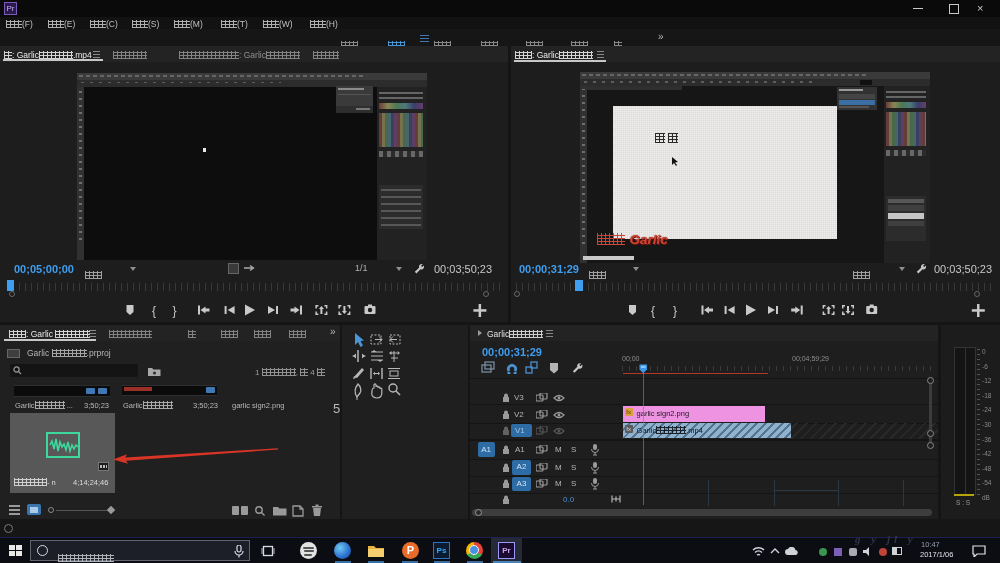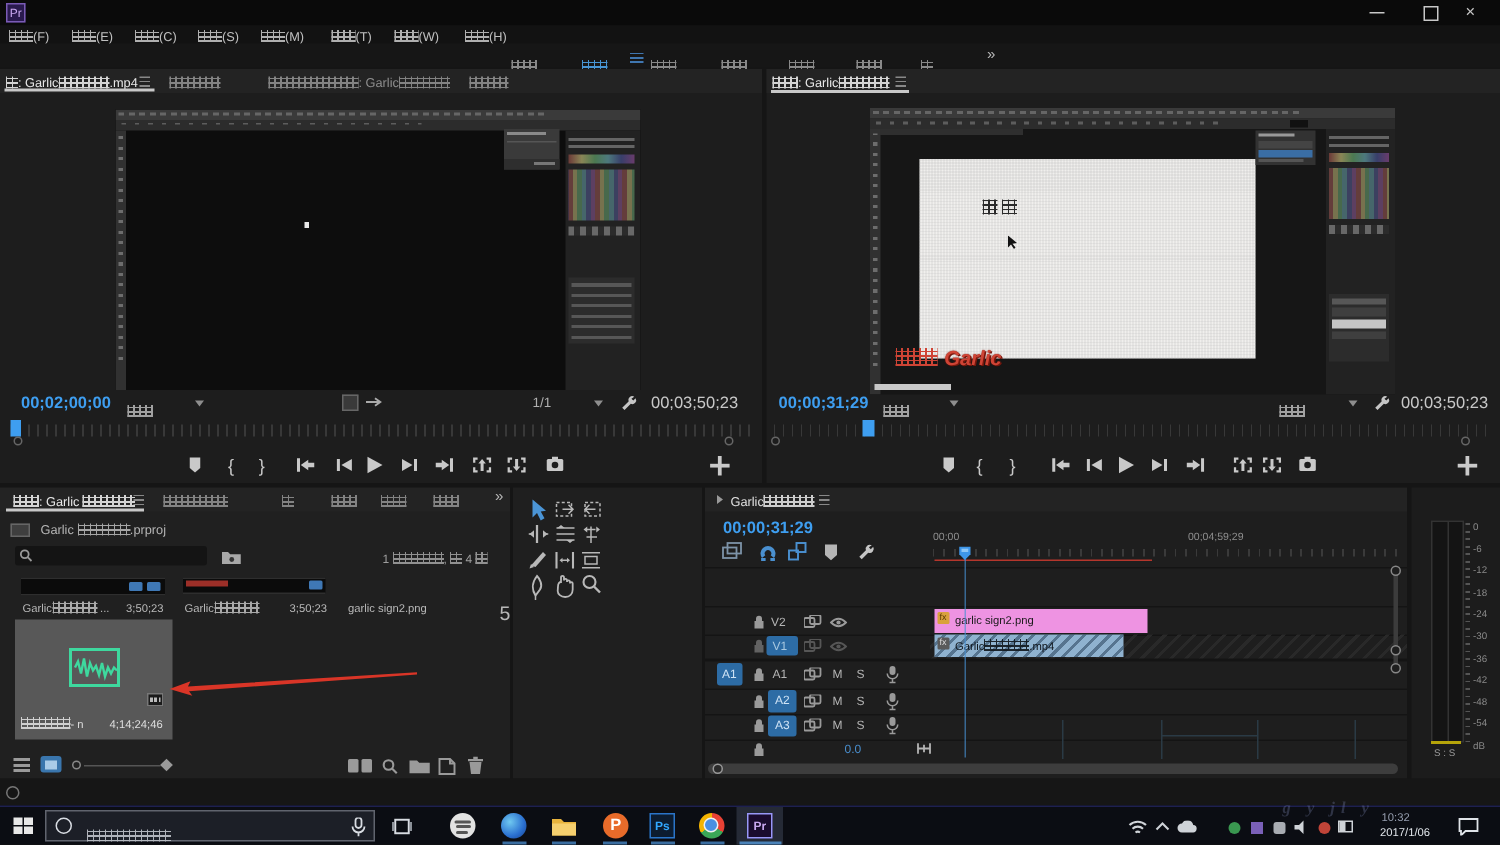--- a/index.html
+++ b/index.html
@@ -74,21 +74,21 @@
    <div class="ab" style="left:2px;top:2px;width:44px;height:10px;background:repeating-linear-gradient(0deg,#777 0 2px,transparent 2px 5px)"></div>
    <div class="ab" style="left:2px;top:16px;width:44px;height:6px;background:linear-gradient(90deg,#a33a35,#a8a03a,#3a9a45,#3a96a0,#3a48a5,#9a3aa0)"></div>
    <div class="ab" style="left:2px;top:26px;width:44px;height:34px;background:repeating-linear-gradient(90deg,#94403c 0 3px,#93883a 3px 6px,#3d8547 6px 9px,#3a7e88 9px 12px,#414a8e 12px 15px,#83418a 15px 18px),repeating-linear-gradient(0deg,transparent 0 3px,#282828 3px 5px)"></div>
    <div class="ab" style="left:2px;top:64px;width:44px;height:6px;background:repeating-linear-gradient(90deg,#7a7a7a 0 4px,#333 4px 8px)"></div>
    <div class="ab" style="left:2px;top:98px;width:44px;height:44px;background:#343434"></div>
    <div class="ab" style="left:4px;top:101px;width:40px;height:38px;background:repeating-linear-gradient(0deg,#666 0 2px,transparent 2px 7px)"></div>
   </div>
   <div class="ab" style="left:126px;top:75px;width:3px;height:4px;background:#e8e8e8"></div>
  </div>
 
- <div class="ab" style="left:14px;top:217px;font:bold 11px 'Liberation Sans';color:#3e9ef0">00;02;00;00</div>
+ <div class="ab" style="left:14px;top:217px;font:bold 11px 'Liberation Sans';color:#3e9ef0">00;05;00;00</div>
  <span class="ab" style="left:85px;top:218px;color:#b0b0b0"><span class="z" style="width:17px"></span></span>
  <span class="ab" style="left:130px;top:221px;width:0;height:0;border-left:3px solid transparent;border-right:3px solid transparent;border-top:4px solid #8e8e8e"></span>
  <div class="ab" style="left:228px;top:217px;width:9px;height:9px;background:#3a3a3a;border:1px solid #666"></div>
  <svg class="ab" style="left:243px;top:218px" width="14" height="8">
         <path d="M1,4 h9 M7,1.5 l3.5,2.5 -3.5,2.5" stroke="#aaa" fill="none" stroke-width="1.3"></path>
       </svg>
  <div class="ab" style="left:355px;top:217px;font-size:9px;color:#b0b0b0">1/1</div>
  <span class="ab" style="left:396px;top:221px;width:0;height:0;border-left:3px solid transparent;border-right:3px solid transparent;border-top:4px solid #8e8e8e"></span>
  <svg class="ab" style="left:413px;top:216px" width="13" height="13">
         <path d="M12,3 a3.2,3.2 0 0 0 -4.6,3.9 L2.2,12 l1.9,1.9 5.1,-5.1 a3.2,3.2 0 0 0 3.9,-4.6 l-1.9,1.9 -1.5,-1.5 z" fill="#c5c5c5" transform="scale(0.82)"></path>
@@ -416,20 +416,34 @@
  <div class="ab" style="left:152.6px;top:47.5px;width:145px;height:1.8px;background:#b5362c"></div>
 
  <div class="ab" style="left:172.8px;top:47px;width:1px;height:133px;background:rgba(70,145,210,.65);z-index:5"></div>
  <svg class="ab" style="left:169px;top:39px;z-index:5" width="9" height="10">
         <path d="M0.5,0.5 h7.5 v5 l-3.75,3.8 -3.75,-3.8 z" fill="#3e96e8"></path>
         <rect x="2" y="1.8" width="4.5" height="2.2" fill="#8ec6f5"></rect>
       </svg>
 
  <div class="ab" style="left:0;top:53px;width:468px;height:1px;background:#141414"></div>
 
+ <div class="ab" style="left:0;top:66.7px;width:468px;height:12px">
+  <svg class="ab" style="left:31px;top:1px" width="70" height="10">
+          <path d="M3,4 v-1.5 a2,2 0 0 1 4,0 V4 h1 v5 h-6 v-5 z" fill="#9a9a9a"></path>
+        </svg>
+  <span class="ab" style="left:44px;top:1px;font-size:8px;color:#b5b5b5">V3</span>
+  <svg class="ab" style="left:66px;top:1px" width="12" height="10">
+          <rect x="0" y="2" width="7" height="6" rx="1" fill="none" stroke="#9a9a9a" stroke-width="1.2"></rect>
+          <rect x="4" y="0" width="7" height="6" rx="1" fill="none" stroke="#9a9a9a" stroke-width="1.2"></rect>
+        </svg>
+  <svg class="ab" style="left:83px;top:1px" width="12" height="10">
+          <path d="M1,5 q5,-5 10,0 q-5,5 -10,0 z" fill="none" stroke="#9a9a9a" stroke-width="1.2"></path>
+          <circle cx="6" cy="5" r="1.4" fill="#9a9a9a"></circle>
+        </svg>
+ </div>
  <div class="ab" style="left:0;top:79.3px;width:468px;height:1px;background:#141414"></div>
 
  <div class="ab" style="left:0;top:80.5px;width:468px;height:17px">
   <svg class="ab" style="left:31px;top:4px" width="70" height="10">
           <path d="M3,4 v-1.5 a2,2 0 0 1 4,0 V4 h1 v5 h-6 v-5 z" fill="#9a9a9a"></path>
         </svg>
   <span class="ab" style="left:44px;top:4px;font-size:8px;color:#b5b5b5">V2</span>
   <svg class="ab" style="left:66px;top:4px" width="12" height="10">
           <rect x="0" y="2" width="7" height="6" rx="1" fill="none" stroke="#9a9a9a" stroke-width="1.2"></rect>
           <rect x="4" y="0" width="7" height="6" rx="1" fill="none" stroke="#9a9a9a" stroke-width="1.2"></rect>
@@ -453,21 +467,21 @@
   <div class="ab" style="left:41px;top:1px;width:21px;height:13px;background:#2d6ca5;border-radius:2px"></div>
   <span class="ab" style="left:45px;top:3px;font-size:8px;color:#a8c8e0">V1</span>
   <svg class="ab" style="left:66px;top:3px;opacity:.45" width="12" height="10">
           <rect x="0" y="2" width="7" height="6" rx="1" fill="none" stroke="#9a9a9a" stroke-width="1.2"></rect>
           <rect x="4" y="0" width="7" height="6" rx="1" fill="none" stroke="#9a9a9a" stroke-width="1.2"></rect>
         </svg>
   <svg class="ab" style="left:83px;top:3px;opacity:.45" width="12" height="10">
           <path d="M1,5 q5,-5 10,0 q-5,5 -10,0 z" fill="none" stroke="#9a9a9a" stroke-width="1.2"></path>
           <circle cx="6" cy="5" r="1.4" fill="#9a9a9a"></circle>
         </svg>
-  <div class="ab" style="left:152.6px;top:0;width:126px;height:15px;background:#8fb2cf;background-image:repeating-linear-gradient(135deg,transparent 0 4px,rgba(30,55,80,.5) 4px 6px)">
+  <div class="ab" style="left:152.6px;top:0;width:168px;height:15px;background:#8fb2cf;background-image:repeating-linear-gradient(135deg,transparent 0 4px,rgba(30,55,80,.5) 4px 6px)">
    <div class="ab" style="left:2px;top:2px;width:8px;height:8px;background:#5a5a5a;border-radius:1px;font-size:6px;color:#ddd;text-align:center;line-height:8px">fx</div>
    <span class="ab" style="left:14px;top:3px;font-size:7.5px;color:#10161c;white-space:nowrap">Garlic<span class="z" style="width:30px"></span>.mp4</span>
   </div>
  </div>
  <div class="ab" style="left:0;top:114.2px;width:468px;height:2px;background:#141414"></div>
 
  <div class="ab" style="left:0;top:116.5px;width:468px;height:16px">
   <div class="ab" style="left:7.7px;top:0;width:17px;height:15.5px;background:#2d6ca5;border-radius:2px;font-size:8px;color:#cfe3f5;text-align:center;line-height:15px">A1</div>
   <svg class="ab" style="left:31px;top:3px" width="12" height="10">
           <path d="M3,4 v-1.5 a2,2 0 0 1 4,0 V4 h1 v5 h-6 v-5 z" fill="#9a9a9a"></path>
@@ -616,21 +630,21 @@
  <div class="ab" style="left:819px;top:10px;width:8px;height:8px;border-radius:50%;background:#3a9750"></div>
  <div class="ab" style="left:834px;top:10px;width:8px;height:8px;background:#7a60b8"></div>
  <div class="ab" style="left:849px;top:10px;width:8px;height:8px;border-radius:2px;background:#a8acb2"></div>
  <svg class="ab" style="left:862px;top:8px" width="11" height="11">
         <path d="M1,4 h3 l3,-3 v9 l-3,-3 h-3 z" fill="#cfd3d8"></path>
       </svg>
  <div class="ab" style="left:879px;top:10px;width:8px;height:8px;border-radius:50%;background:#c04438"></div>
  <div class="ab" style="left:892px;top:9px;width:10px;height:8px;border:1px solid #cfd3d8;box-sizing:border-box">
         <div style="width:4px;height:6px;background:#cfd3d8"></div>
       </div>
- <div class="ab" style="left:921px;top:2px;font-size:7.5px;color:#959dae">10:32</div>
+ <div class="ab" style="left:921px;top:2px;font-size:7.5px;color:#959dae">10:47</div>
  <div class="ab" style="left:920px;top:12px;font-size:7.5px;color:#dfe3e8">2017/1/06</div>
  <svg class="ab" style="left:972px;top:7px" width="14" height="12">
         <path d="M1,1 h12 v8 h-8 l-3,3 v-3 h-1 z" fill="none" stroke="#dfe3e8" stroke-width="1.2"></path>
       </svg>
 </div>
 
 <div class="ab" style="left:855px;top:533px;width:140px;height:14px;color:rgba(140,150,200,.28);font:italic bold 11px 'Liberation Serif';letter-spacing:4px;filter:blur(.5px);z-index:31">g&nbsp;y&nbsp;jl&nbsp;y</div>
 
 </div>
 

